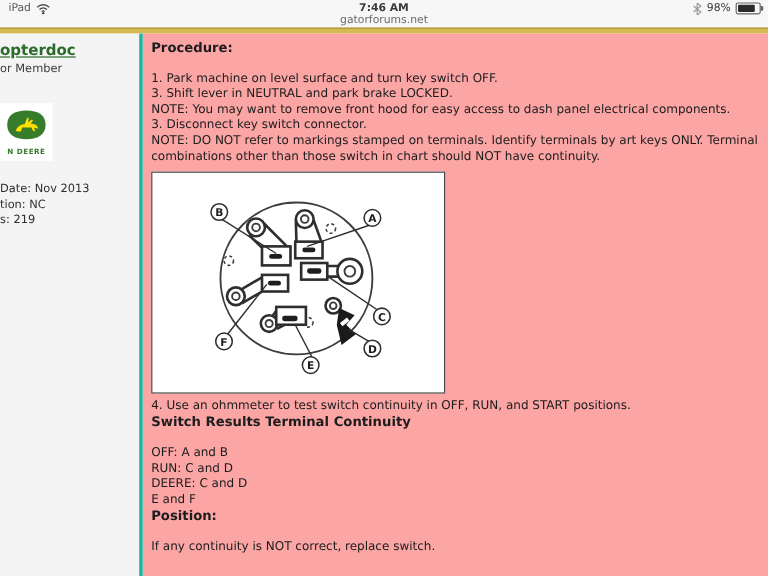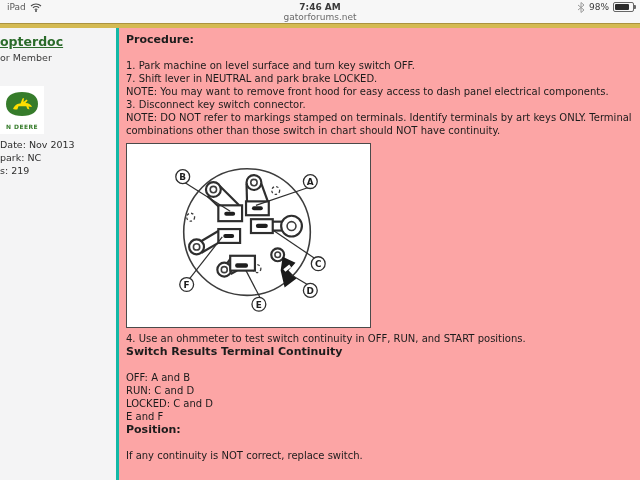--- a/index.html
+++ b/index.html
@@ -28,21 +28,21 @@
   
   .page { position:absolute; top:28px; left:0; right:0; bottom:0; display:flex; }
   .sidebar { width:119px; background:#f4f4f5; border-right:3px solid #14b8a6;
              box-sizing:border-box; overflow:hidden; }
   .username { display:block; margin:6px 0 0 0; font-size:12.5px; font-weight:bold;
               color:#2a6b2a; text-decoration:underline; white-space:nowrap; }
   .member-title { font-size:9.5px; color:#3a3a3a; margin-top:3px; white-space:nowrap; }
   .avatar { margin-top:23px; width:42px; background:#fff; padding:5px 1px 4px; text-align:center; }
   .avatar-caption { font-size:6px; font-weight:bold; color:#367C2B; letter-spacing:0.4px;
               margin-top:2px; white-space:nowrap; }
-  .stats { margin-top:4px; font-size:9.5px; color:#2e2e2e; line-height:13px; white-space:nowrap; }
+  .stats { margin-top:17px; font-size:9.5px; color:#2e2e2e; line-height:13px; white-space:nowrap; }
   .main { flex:1; background:#fca5a5; padding:5px 0 0 7px; overflow:hidden; }
   .line { font-size:10px; line-height:13px; color:#1c1c1c; white-space:nowrap; }
   .bold { font-weight:bold; font-size:11px; }
   .spacer { height:13px; }
   .diagram-box { width:243px; height:183px; border:1px solid #4a4a4a; margin:6px 0 4px 0; background:#fff; }
   
   .ln   { fill:none; stroke:#3d3d3d; stroke-width:1.6; }
   .ln2  { fill:#fff; stroke:#2e2e2e; stroke-width:2.2; }
   .edge { stroke:#2e2e2e; stroke-width:2.2; }
   .slot { fill:#1e1e1e; }
@@ -87,30 +87,30 @@
     <div class="member-title">or Member</div>
     <div class="avatar">
       <svg width="36" height="26" viewBox="0 0 36 26">
         <path d="M18 1 C28 1 34 5 34 13 C34 21 28 25 18 25 C8 25 2 21 2 13 C2 5 8 1 18 1 Z" fill="#367C2B"></path>
         <path d="M9 18 C11 13.5 14 12.5 16.5 12.5 L18.5 7.5 L20 7 L19.5 11 L22.5 8.5 L23.6 9.4 L21.5 12 C25 12.2 27 13.5 28 16 L24.5 15.5 L25.5 18.5 L23.3 17.8 L22.3 15.3 L14.5 15.3 L13.3 18.5 L11 18.5 Z" fill="#FFDE00"></path>
       </svg>
       <div class="avatar-caption">N DEERE</div>
     </div>
     <div class="stats">
       <div>Date: Nov 2013</div>
-      <div>park: NC</div>
+      <div>tion: NC</div>
       <div>s: 219</div>
     </div>
   </div>
 
   <div class="main">
     <div class="line bold">Procedure:</div>
     <div class="spacer"></div>
     <div class="line">1. Park machine on level surface and turn key switch OFF.</div>
-    <div class="line">7. Shift lever in NEUTRAL and park brake LOCKED.</div>
+    <div class="line">3. Shift lever in NEUTRAL and park brake LOCKED.</div>
     <div class="line">NOTE: You may want to remove front hood for easy access to dash panel electrical components.</div>
     <div class="line">3. Disconnect key switch connector.</div>
     <div class="line">NOTE: DO NOT refer to markings stamped on terminals. Identify terminals by art keys ONLY. Terminal</div>
     <div class="line">combinations other than those switch in chart should NOT have continuity.</div>
 
     <div class="diagram-box">
       <svg width="243" height="183" viewBox="0 0 245 185">
 
         <circle cx="121" cy="89" r="64" class="ln"></circle>
 
@@ -202,19 +202,19 @@
           <text x="60" y="145.5" class="lbl-t">F</text>
         </g>
       </svg>
     </div>
 
     <div class="line">4. Use an ohmmeter to test switch continuity in OFF, RUN, and START positions.</div>
     <div class="line bold">Switch Results Terminal Continuity</div>
     <div class="spacer"></div>
     <div class="line">OFF: A and B</div>
     <div class="line">RUN: C and D</div>
-    <div class="line">LOCKED: C and D</div>
+    <div class="line">DEERE: C and D</div>
     <div class="line">E and F</div>
     <div class="line bold">Position:</div>
     <div class="spacer"></div>
     <div class="line">If any continuity is NOT correct, replace switch.</div>
   </div>
 </div>
 
 </body></html>

